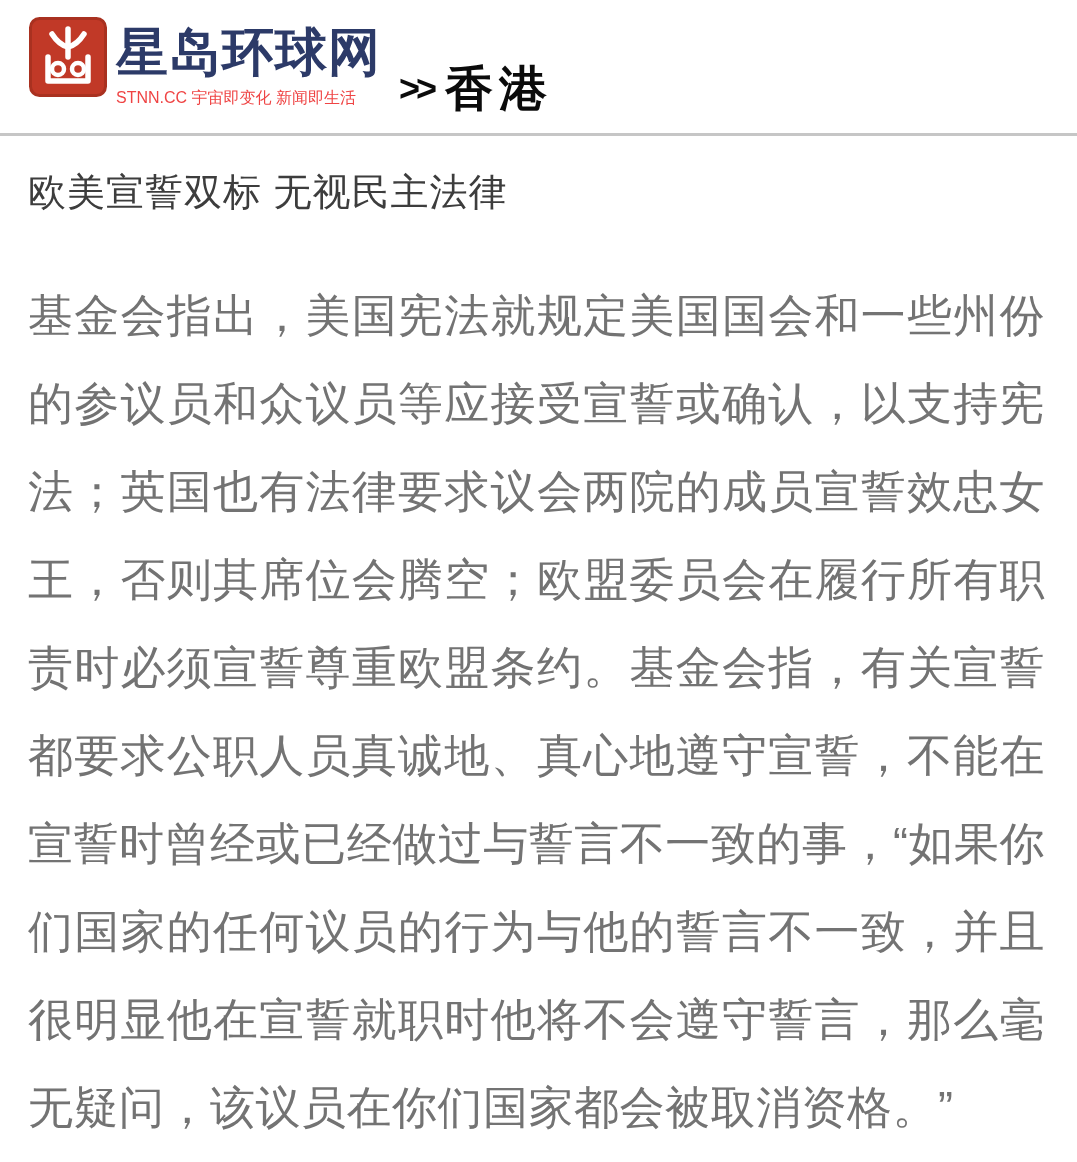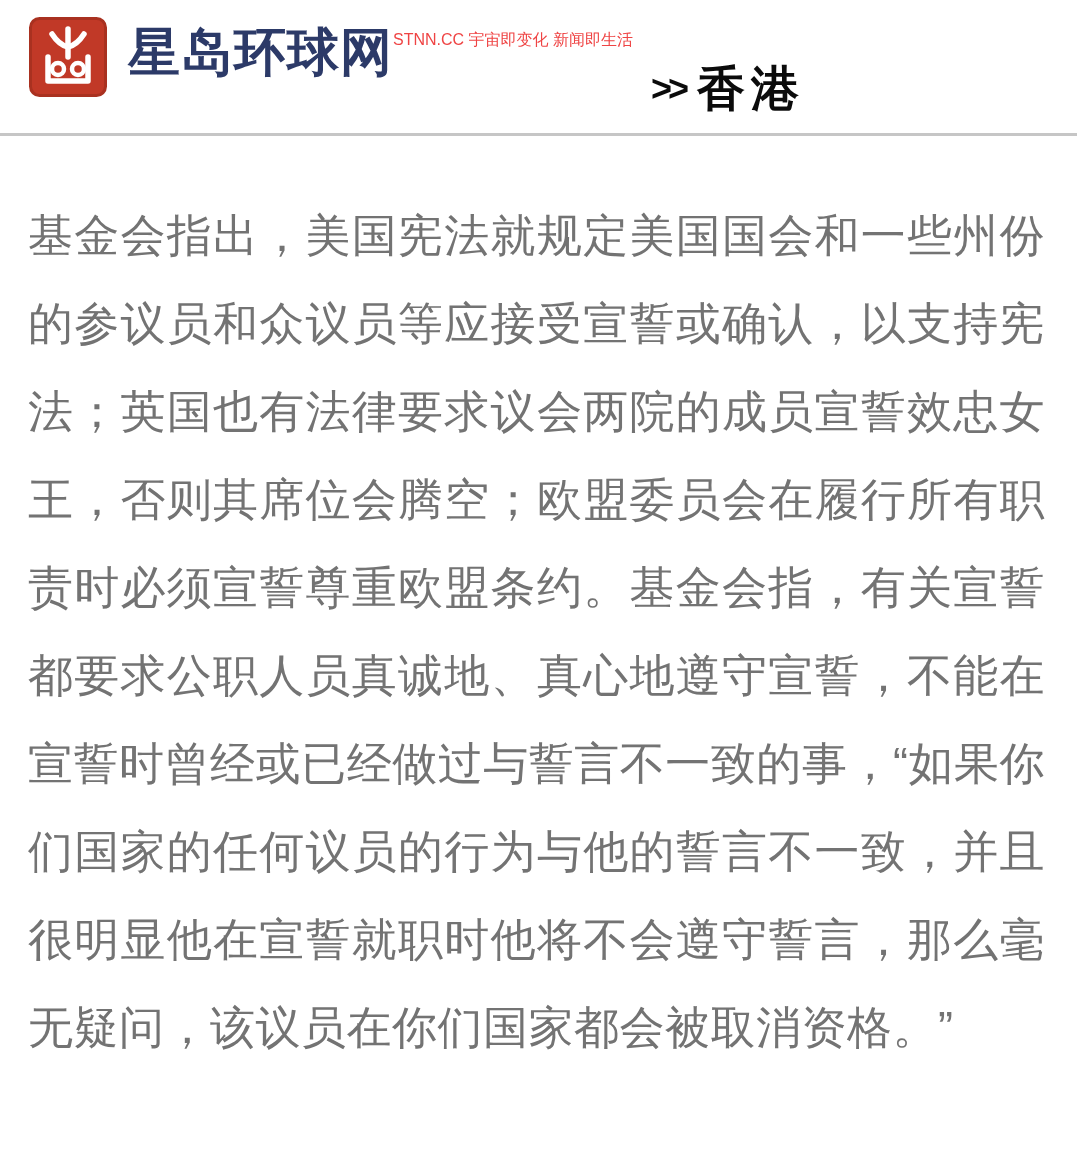--- a/index.html
+++ b/index.html
@@ -28,22 +28,22 @@
   }
   .seal {
     width: 80px;
     height: 84px;
     display: inline-block;
     flex: 0 0 auto;
   }
   .seal svg { width: 80px; height: 84px; display: block; }
   .logo-text {
     display: flex;
-    flex-direction: row;
-    margin-left: 20px;
+    flex-direction: column;
+    margin-left: 8px;
     padding-top: 8px;
   }
   .site-name {
     font-size: 52px;
     line-height: 58px;
     font-weight: bold;
     letter-spacing: 1px;
     color: #2c3a68;
     white-space: nowrap;
   }
@@ -136,16 +136,17 @@
 
     <nav class="breadcrumb">
       <span class="chevrons">&gt;&gt;</span>
       <a class="section-link">香港</a>
     </nav>
   </header>
 
   <div class="divider"></div>
 
   <main class="article">
+    <h1 class="article-subheading">欧美宣誓双标 无视民主法律</h1>
     <p class="article-paragraph">基金会指出，美国宪法就规定美国国会和一些州份的参议员和众议员等应接受宣誓或确认，以支持宪法；英国也有法律要求议会两院的成员宣誓效忠女王，否则其席位会腾空；欧盟委员会在履行所有职责时必须宣誓尊重欧盟条约。基金会指，有关宣誓都要求公职人员真诚地、真心地遵守宣誓，不能在宣誓时曾经或已经做过与誓言不一致的事，“如果你们国家的任何议员的行为与他的誓言不一致，并且很明显他在宣誓就职时他将不会遵守誓言，那么毫无疑问，该议员在你们国家都会被取消资格。”</p>
   </main>
 
 </div>
 
 </body></html>

